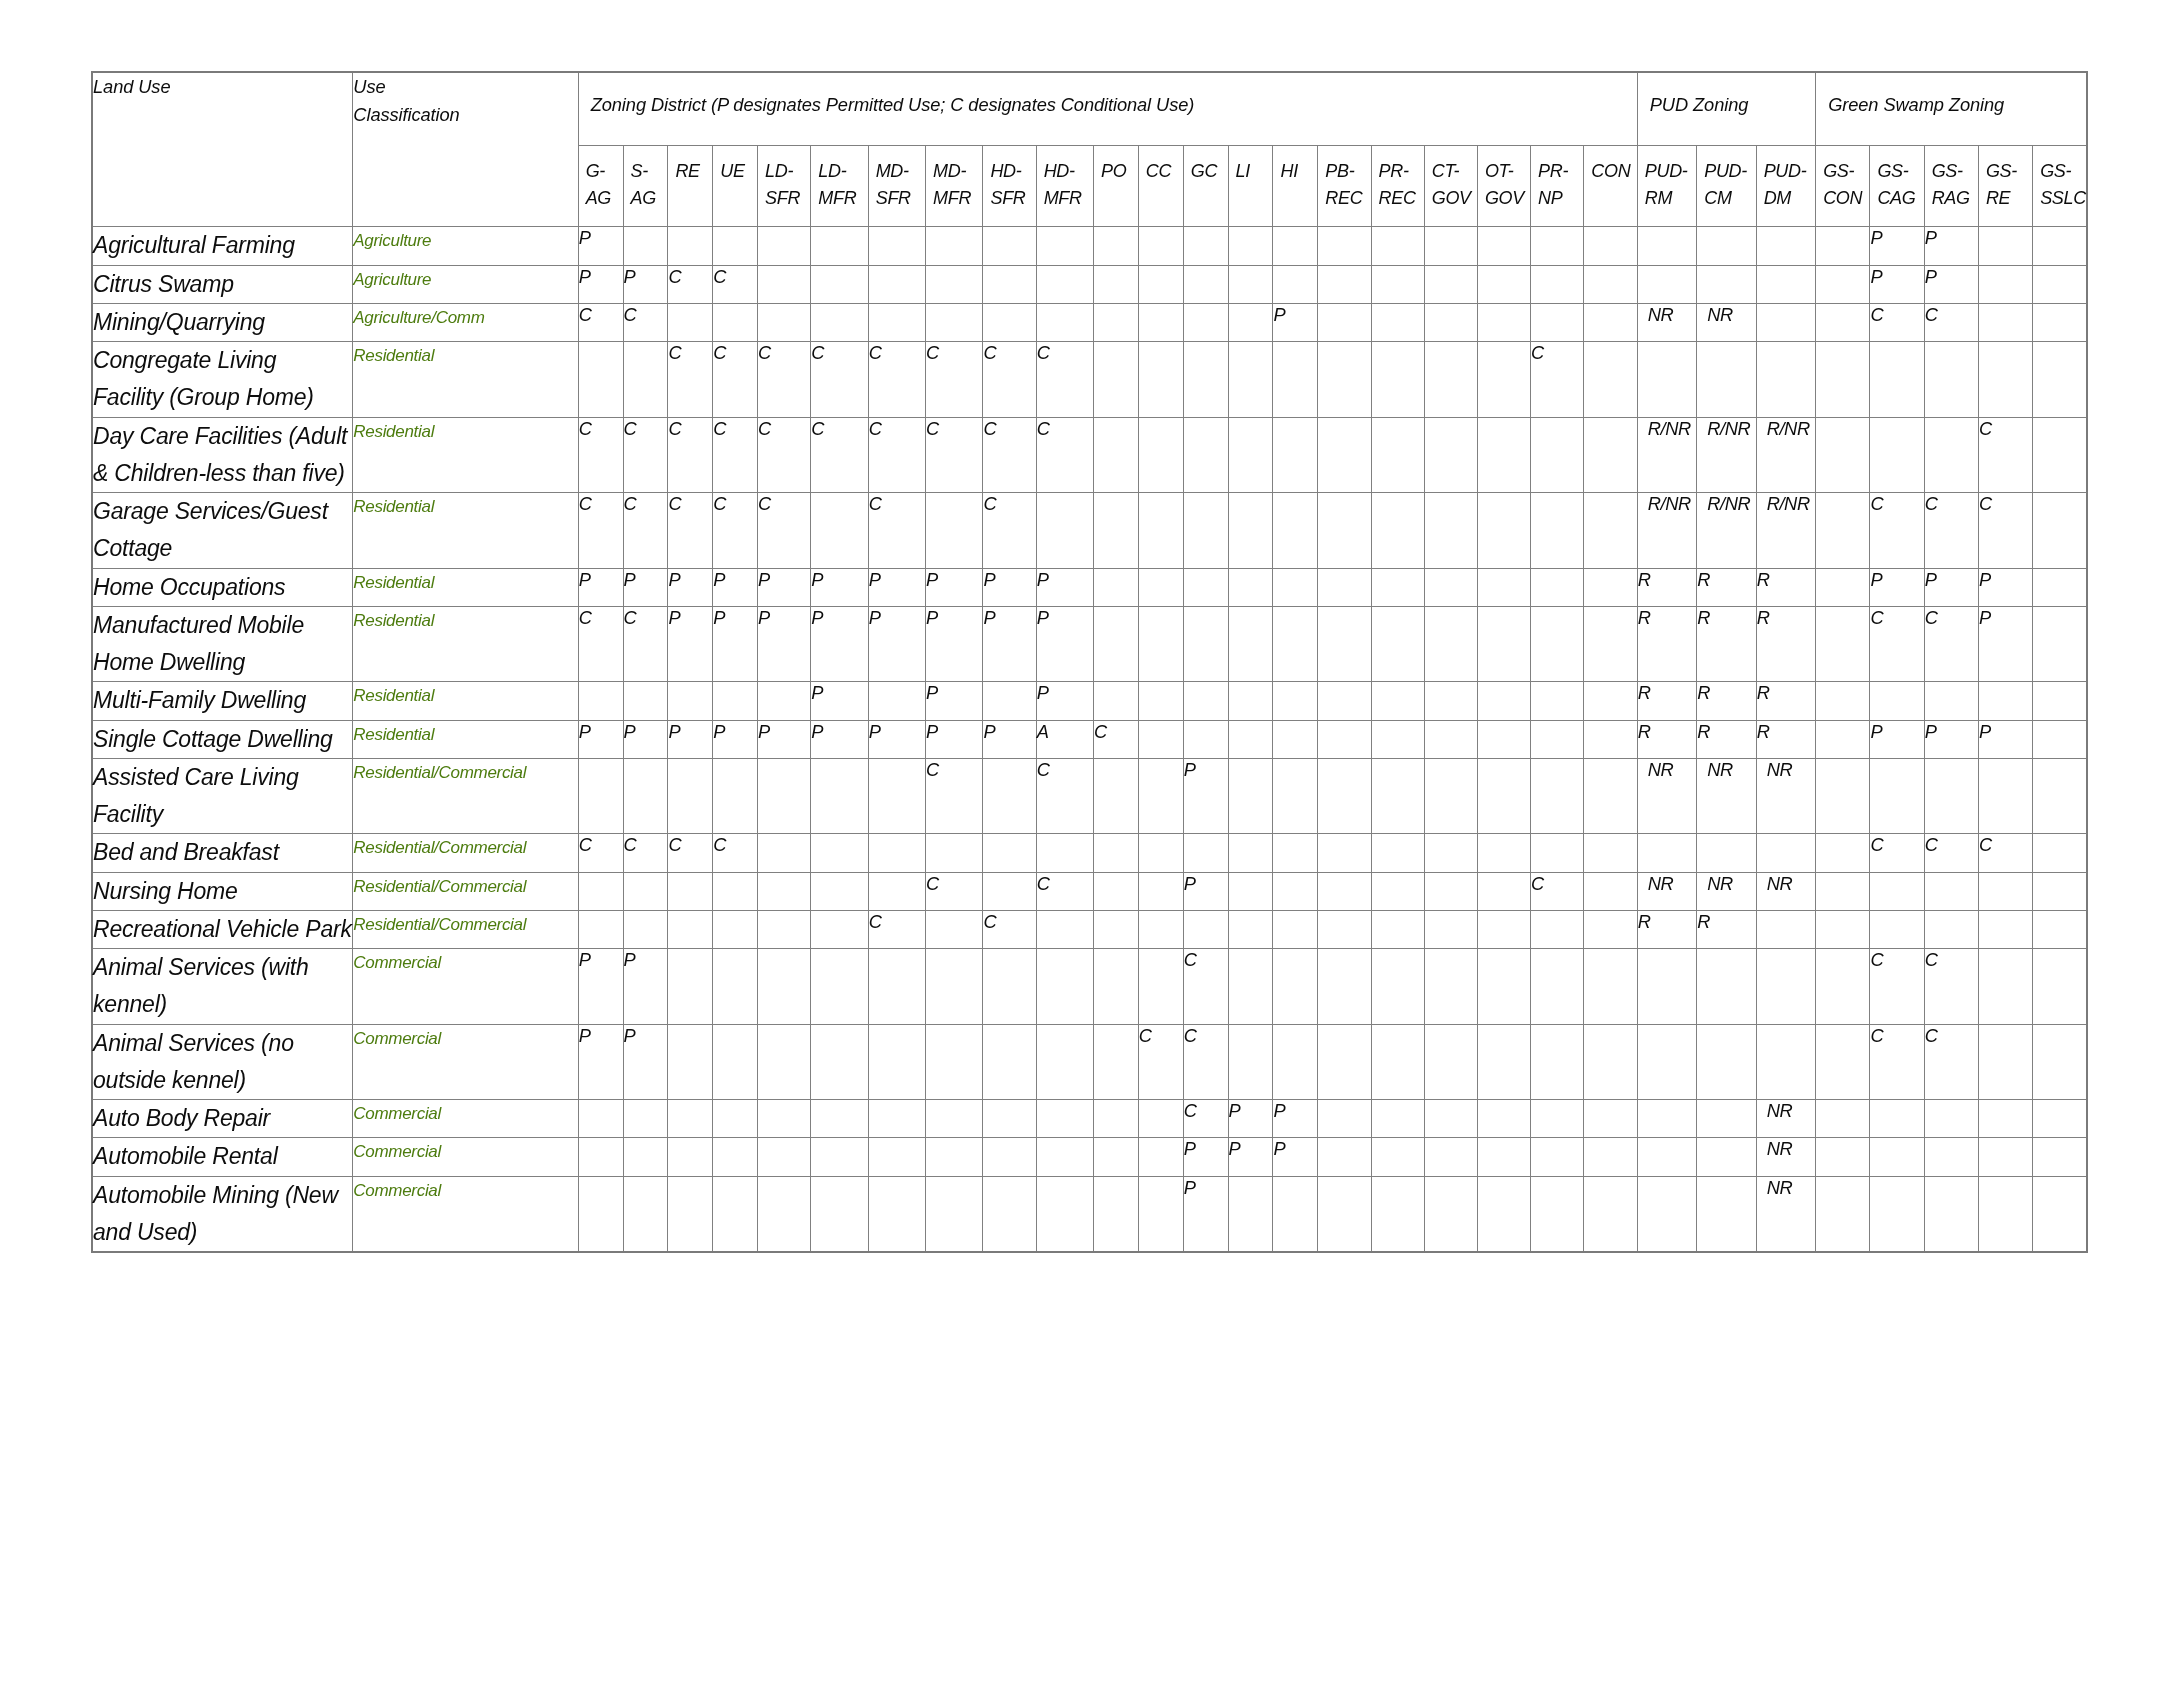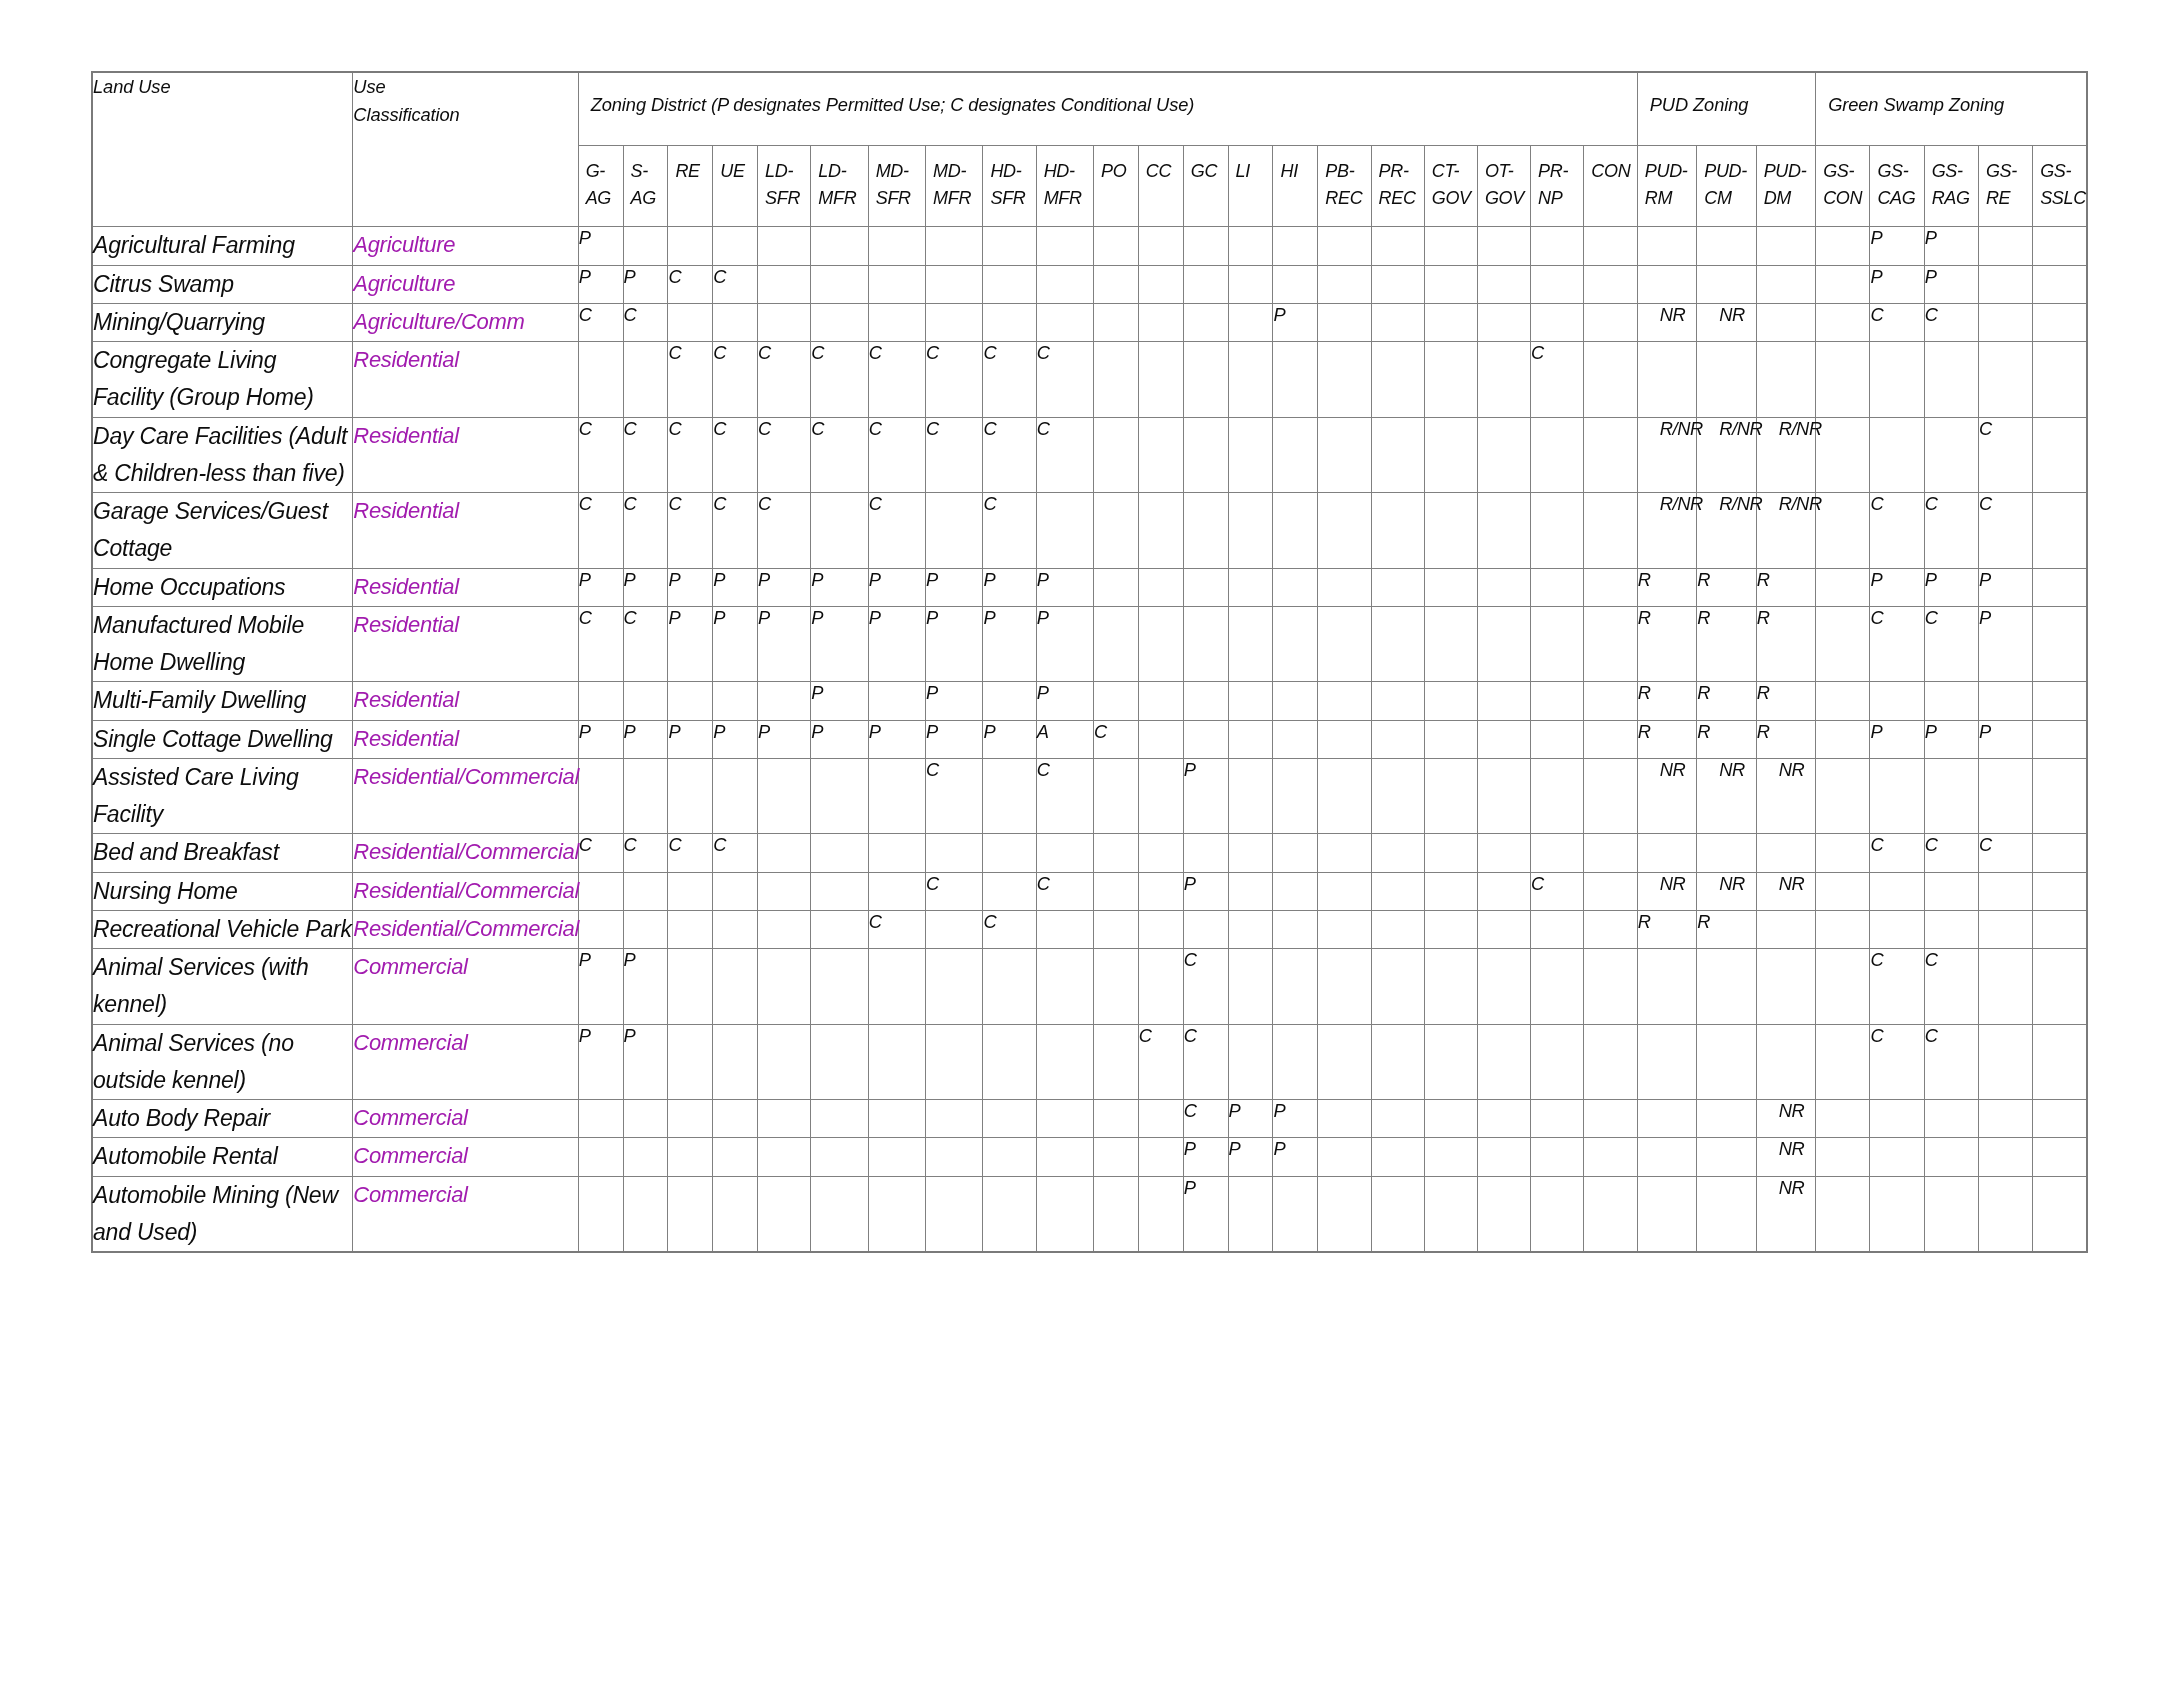--- a/index.html
+++ b/index.html
@@ -59,37 +59,37 @@
   .hcell.code span { display: block; }
 
   td.landuse {
     font-size: 23px;
     color: #0d0d0d;
     padding: 15px 10px 14px 13px;
     line-height: 1.62;
     letter-spacing: -0.2px;
   }
   td.useclass {
-    font-size: 22px;
-    color: #a21caf;
+    font-size: 17px;
+    color: #4d7c0f;
     padding: 15px 6px 14px 11px;
     line-height: 1.62;
     letter-spacing: -0.3px;
     white-space: nowrap;
   }
   td.mark {
     font-size: 18.3px;
     font-weight: bold;
     color: #0d0d0d;
     padding: 15px 3px 14px 6px;
     text-align: left;
     letter-spacing: -0.4px;
     white-space: nowrap;
   }
-  td.mark.wide { padding-left: 22px; }
+  td.mark.wide { padding-left: 10px; }
 
   
   col.c-landuse { width: 250px; }
   col.c-useclass { width: 216px; }
   col.c-code { width: 43px; }
   col.c-code-w { width: 51px; }
   col.c-code-x { width: 55px; }
   col.c-pud { width: 57px; }
   col.c-gs { width: 52px; }
 </style>

